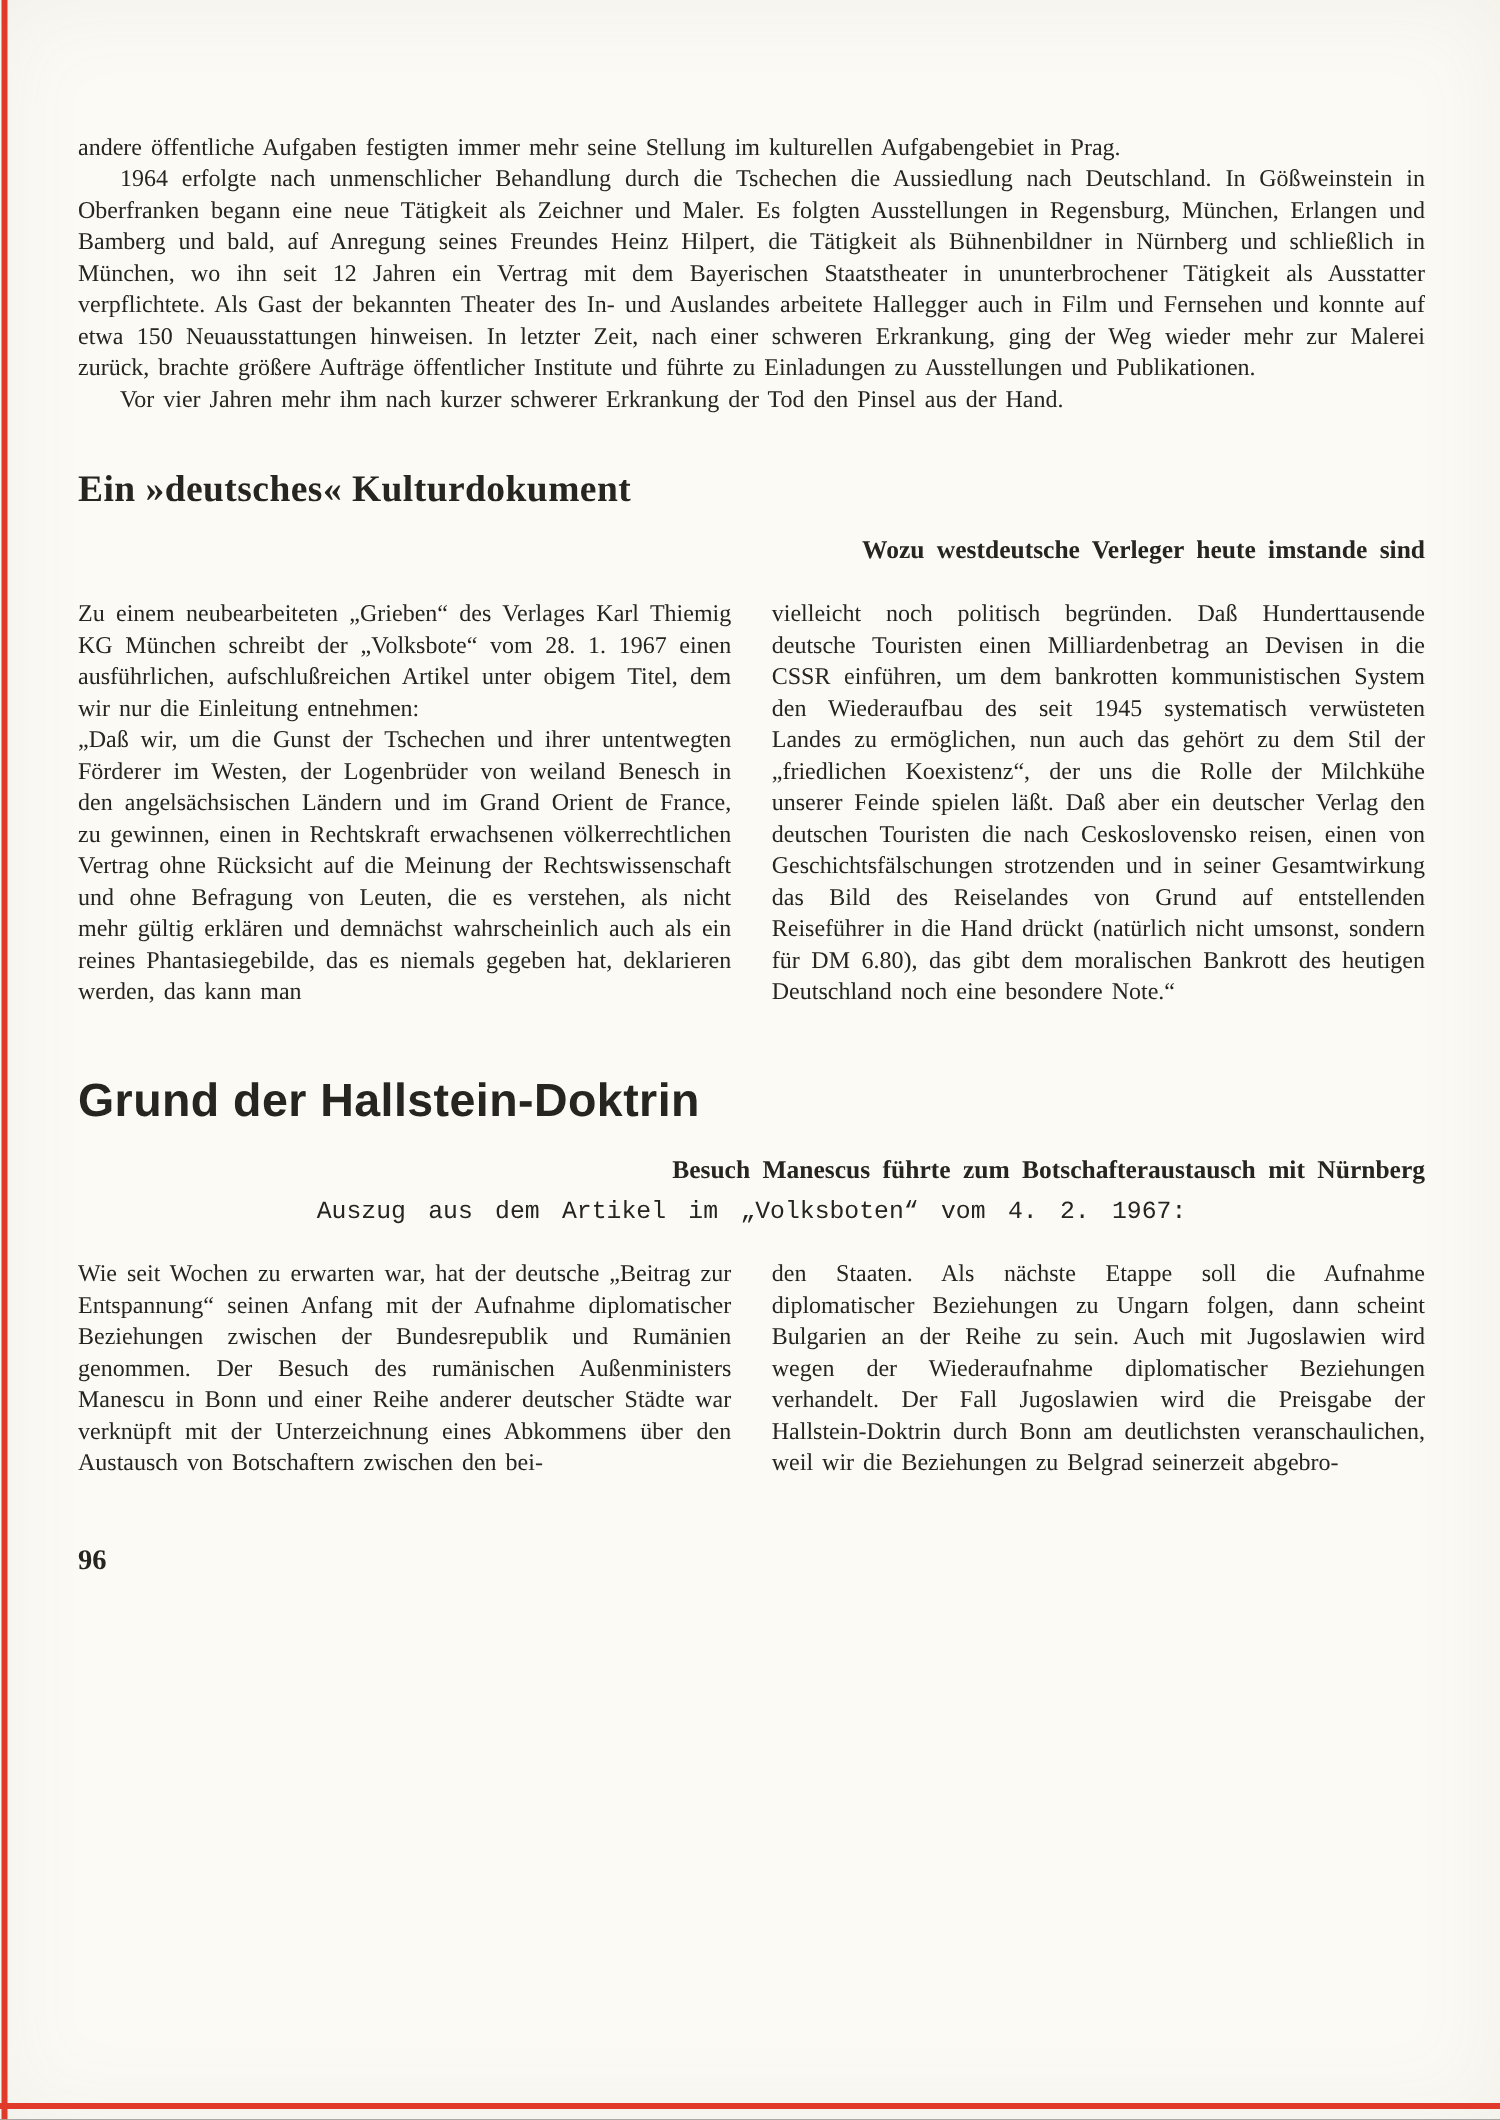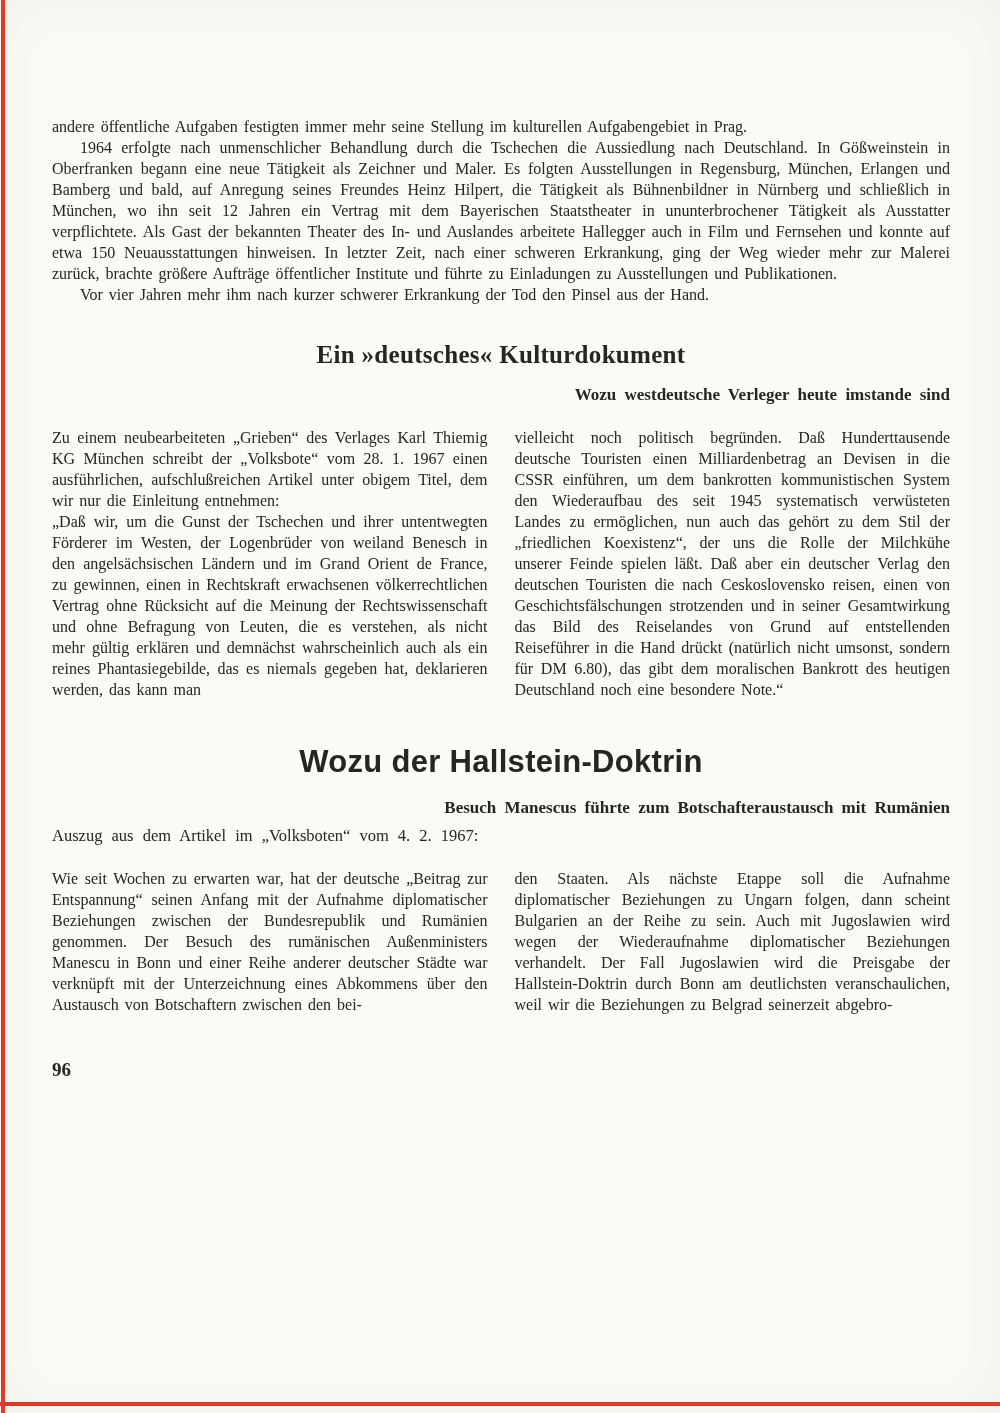--- a/index.html
+++ b/index.html
@@ -26,36 +26,36 @@
   }
   .red-edge-bottom {
     position: absolute;
     left: 0; top: 1402px;
     width: 100%; height: 4px;
     background: #df3a2a;
   }
   .content {
     position: absolute;
     left: 52px;
-    top: 116px;
+    top: 88px;
     width: 898px;
   }
   .body-text {
     margin: 0;
     font-size: 16px;
     line-height: 21px;
     text-align: justify;
     word-spacing: 2px;
   }
   .body-text.indent {
     text-indent: 28px;
   }
   .section-title {
     margin: 0;
-    text-align: center;
+    text-align: left;
     font-weight: bold;
   }
   .serif-title {
     margin-top: 36px;
     margin-bottom: 16px;
     font-size: 25px;
     font-family: "Liberation Serif", "DejaVu Serif", serif;
     letter-spacing: 0.3px;
   }
   .sans-title {
@@ -67,23 +67,24 @@
   }
   .section-subtitle {
     margin: 0 0 8px 0;
     text-align: right;
     font-size: 17px;
     font-weight: bold;
     word-spacing: 4px;
   }
   .source-line {
     margin: 0 0 10px 0;
-    text-align: left;
+    text-align: center;
     font-size: 16.5px;
     word-spacing: 5px;
+    font-family: Liberation Mono, monospace;
   }
   .columns {
     display: flex;
     gap: 27px;
     margin-top: 22px;
   }
   .col {
     flex: 1 1 0;
     min-width: 0;
   }
@@ -115,22 +116,22 @@
     <div class="columns">
       <div class="col">
         <p class="body-text">Zu einem neubearbeiteten „Grieben“ des Verlages Karl Thiemig KG München schreibt der „Volksbote“ vom 28. 1. 1967 einen ausführlichen, aufschlußreichen Artikel unter obigem Titel, dem wir nur die Einleitung entnehmen:</p>
         <p class="body-text">„Daß wir, um die Gunst der Tschechen und ihrer untentwegten Förderer im Westen, der Logenbrüder von weiland Benesch in den angelsächsischen Ländern und im Grand Orient de France, zu gewinnen, einen in Rechtskraft erwachsenen völkerrechtlichen Vertrag ohne Rücksicht auf die Meinung der Rechtswissenschaft und ohne Befragung von Leuten, die es verstehen, als nicht mehr gültig erklären und demnächst wahrscheinlich auch als ein reines Phantasiegebilde, das es niemals gegeben hat, deklarieren werden, das kann man</p>
       </div>
       <div class="col">
         <p class="body-text">vielleicht noch politisch begründen. Daß Hunderttausende deutsche Touristen einen Milliardenbetrag an Devisen in die CSSR einführen, um dem bankrotten kommunistischen System den Wiederaufbau des seit 1945 systematisch verwüsteten Landes zu ermöglichen, nun auch das gehört zu dem Stil der „friedlichen Koexistenz“, der uns die Rolle der Milchkühe unserer Feinde spielen läßt. Daß aber ein deutscher Verlag den deutschen Touristen die nach Ceskoslovensko reisen, einen von Geschichtsfälschungen strotzenden und in seiner Gesamtwirkung das Bild des Reiselandes von Grund auf entstellenden Reiseführer in die Hand drückt (natürlich nicht umsonst, sondern für DM 6.80), das gibt dem moralischen Bankrott des heutigen Deutschland noch eine besondere Note.“</p>
       </div>
     </div>
 
-    <h2 class="section-title sans-title">Wozu der Hallstein-Doktrin</h2>
-    <h3 class="section-subtitle">Besuch Manescus führte zum Botschafteraustausch mit Rumänien</h3>
+    <h2 class="section-title sans-title">Grund der Hallstein-Doktrin</h2>
+    <h3 class="section-subtitle">Besuch Manescus führte zum Botschafteraustausch mit Nürnberg</h3>
     <p class="source-line">Auszug aus dem Artikel im „Volksboten“ vom 4. 2. 1967:</p>
 
     <div class="columns">
       <div class="col">
         <p class="body-text">Wie seit Wochen zu erwarten war, hat der deutsche „Beitrag zur Entspannung“ seinen Anfang mit der Aufnahme diplomatischer Beziehungen zwischen der Bundesrepublik und Rumänien genommen. Der Besuch des rumänischen Außenministers Manescu in Bonn und einer Reihe anderer deutscher Städte war verknüpft mit der Unterzeichnung eines Abkommens über den Austausch von Botschaftern zwischen den bei-</p>
       </div>
       <div class="col">
         <p class="body-text">den Staaten. Als nächste Etappe soll die Aufnahme diplomatischer Beziehungen zu Ungarn folgen, dann scheint Bulgarien an der Reihe zu sein. Auch mit Jugoslawien wird wegen der Wiederaufnahme diplomatischer Beziehungen verhandelt. Der Fall Jugoslawien wird die Preisgabe der Hallstein-Doktrin durch Bonn am deutlichsten veranschaulichen, weil wir die Beziehungen zu Belgrad seinerzeit abgebro-</p>
       </div>
     </div>

